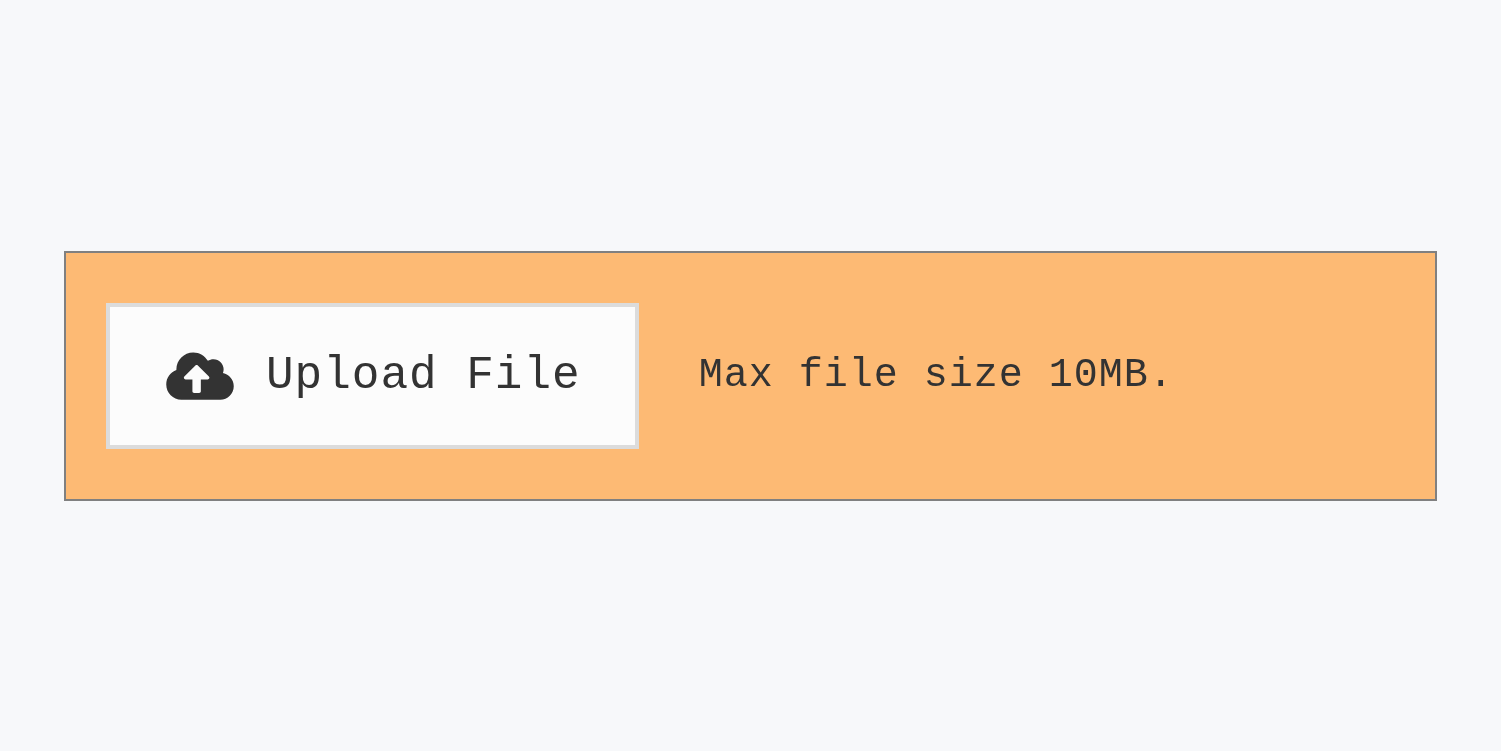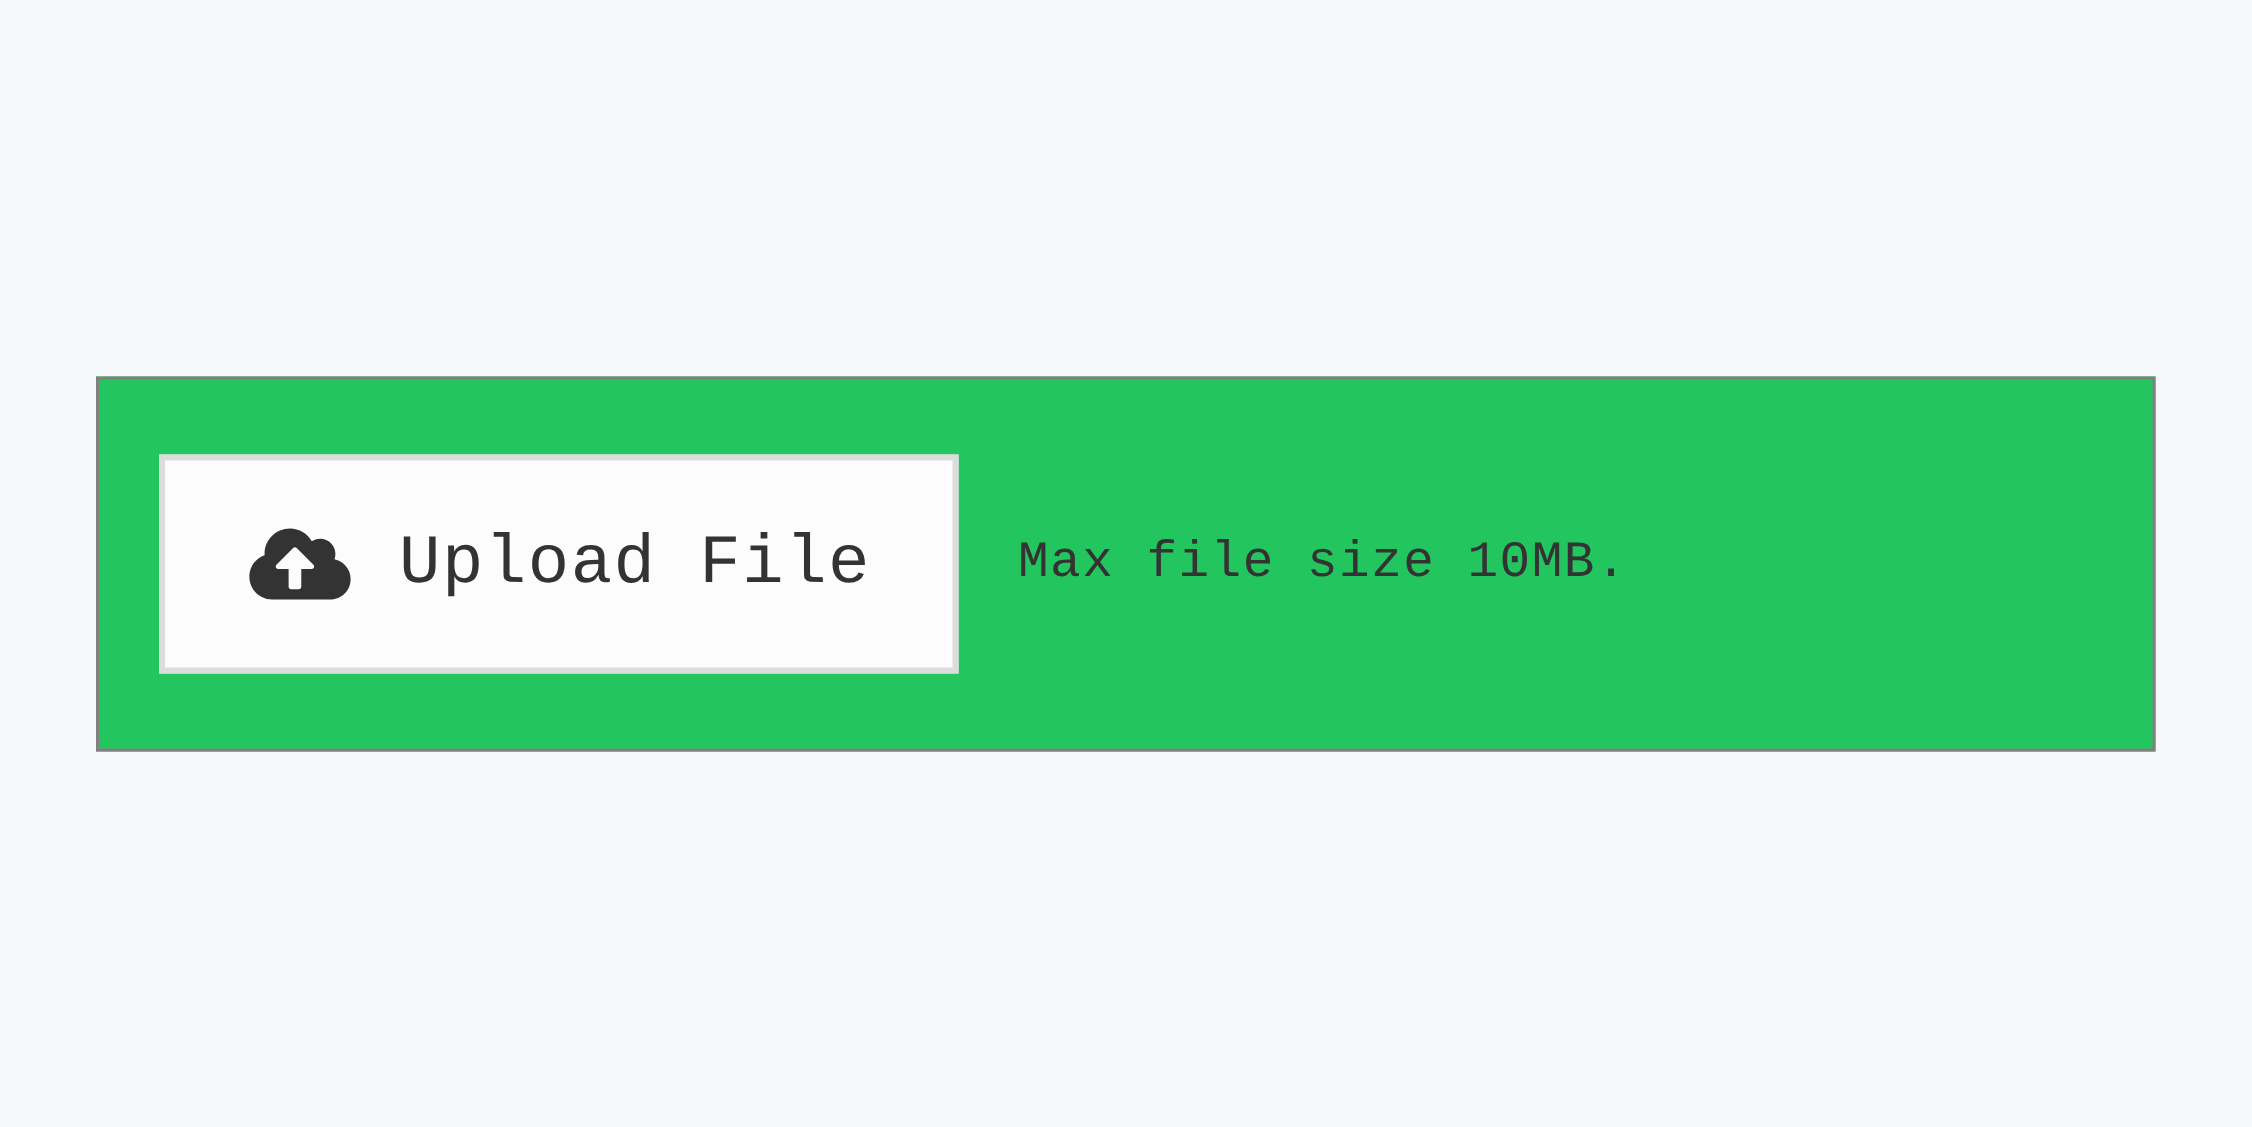--- a/index.html
+++ b/index.html
@@ -14,21 +14,21 @@
       background-color: #f7f8fa;
       display: flex;
       align-items: center;
       justify-content: center;
       font-family: "Courier New", Courier, monospace;
     }
 
     .upload-container {
       width: 1373px;
       height: 250px;
-      background-color: #22c55e;
+      background-color: #fdba74;
       border: 2px solid #808080;
       display: flex;
       align-items: center;
       padding: 0 40px;
       gap: 40px;
     }
 
     .upload-button {
       background-color: #fcfcfc;
       border: 4px solid #dcdcdc;
@@ -54,23 +54,24 @@
       fill: #333333;
     }
 
     .upload-button-label {
       font-size: 46px;
       color: #333333;
       letter-spacing: 1px;
     }
 
     .hint-text {
-      font-size: 34px;
+      font-size: 40px;
       color: #333333;
       letter-spacing: 1px;
+      margin-left: 20px;
     }
   </style>
 </head>
 <body>
 
 <div class="upload-container">
   <button class="upload-button">
     <span class="icon">
       <svg viewBox="0 0 640 512">
         <path d="M537.6 226.6c4.1-10.7 6.4-22.4 6.4-34.6 0-53-43-96-96-96-19.7 0-38.1 6-53.3 16.2C367 64.2 315.3 32 256 32c-88.4 0-160 71.6-160 160 0 2.7.1 5.4.2 8.1C40.2 219.8 0 273.2 0 336c0 79.5 64.5 144 144 144h368c70.7 0 128-57.3 128-128 0-61.9-44-113.6-102.4-125.4zM393.4 288H328v112c0 8.8-7.2 16-16 16h-48c-8.8 0-16-7.2-16-16V288h-65.4c-14.3 0-21.4-17.2-11.3-27.3l105.4-105.4c6.2-6.2 16.4-6.2 22.6 0l105.4 105.4c10.1 10.1 2.9 27.3-11.3 27.3z"></path>

